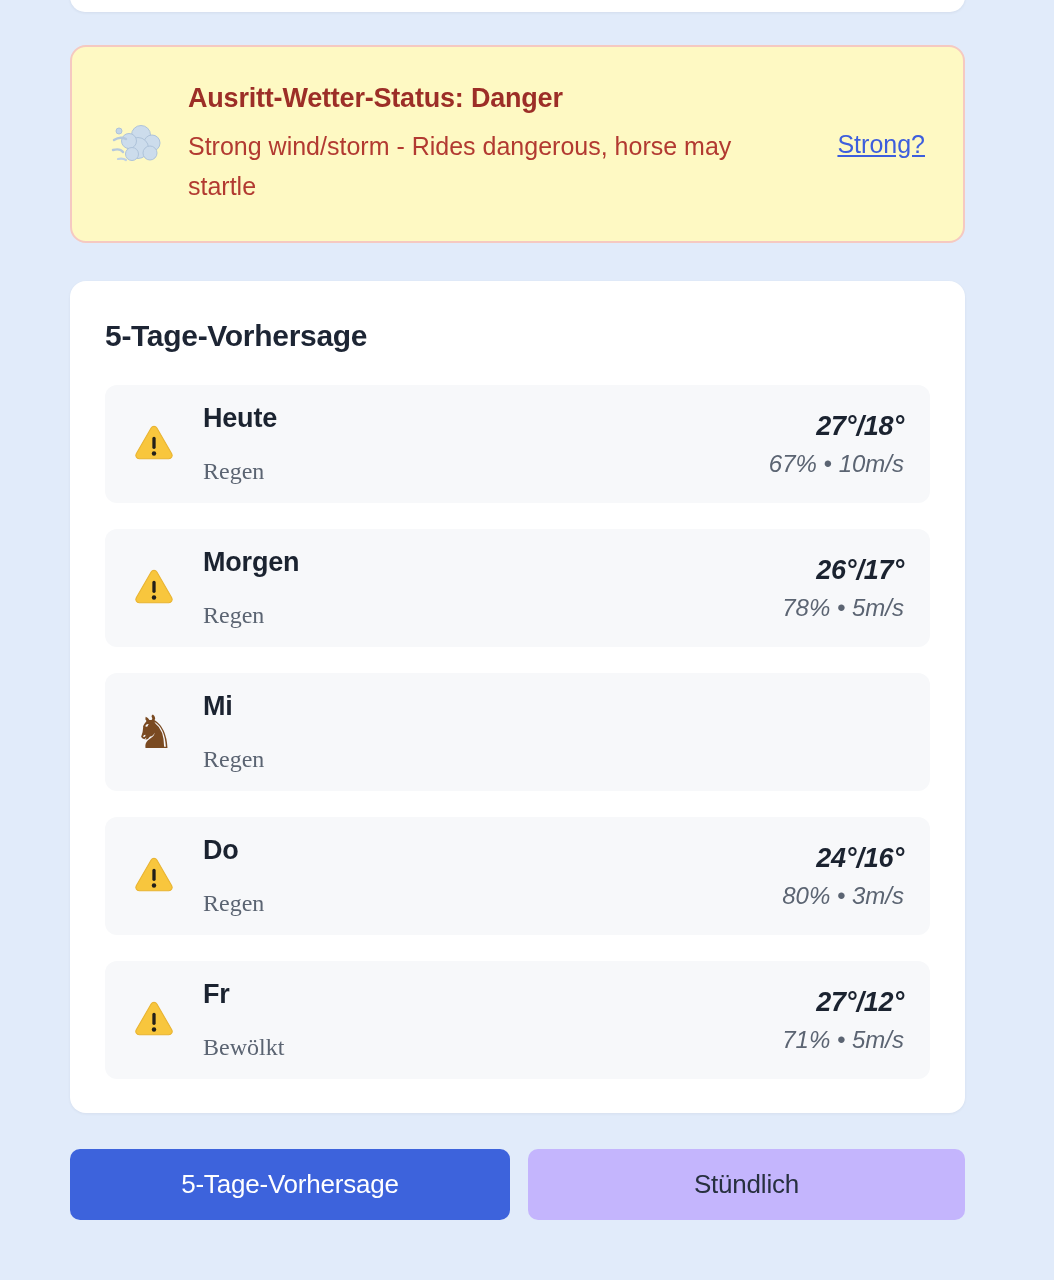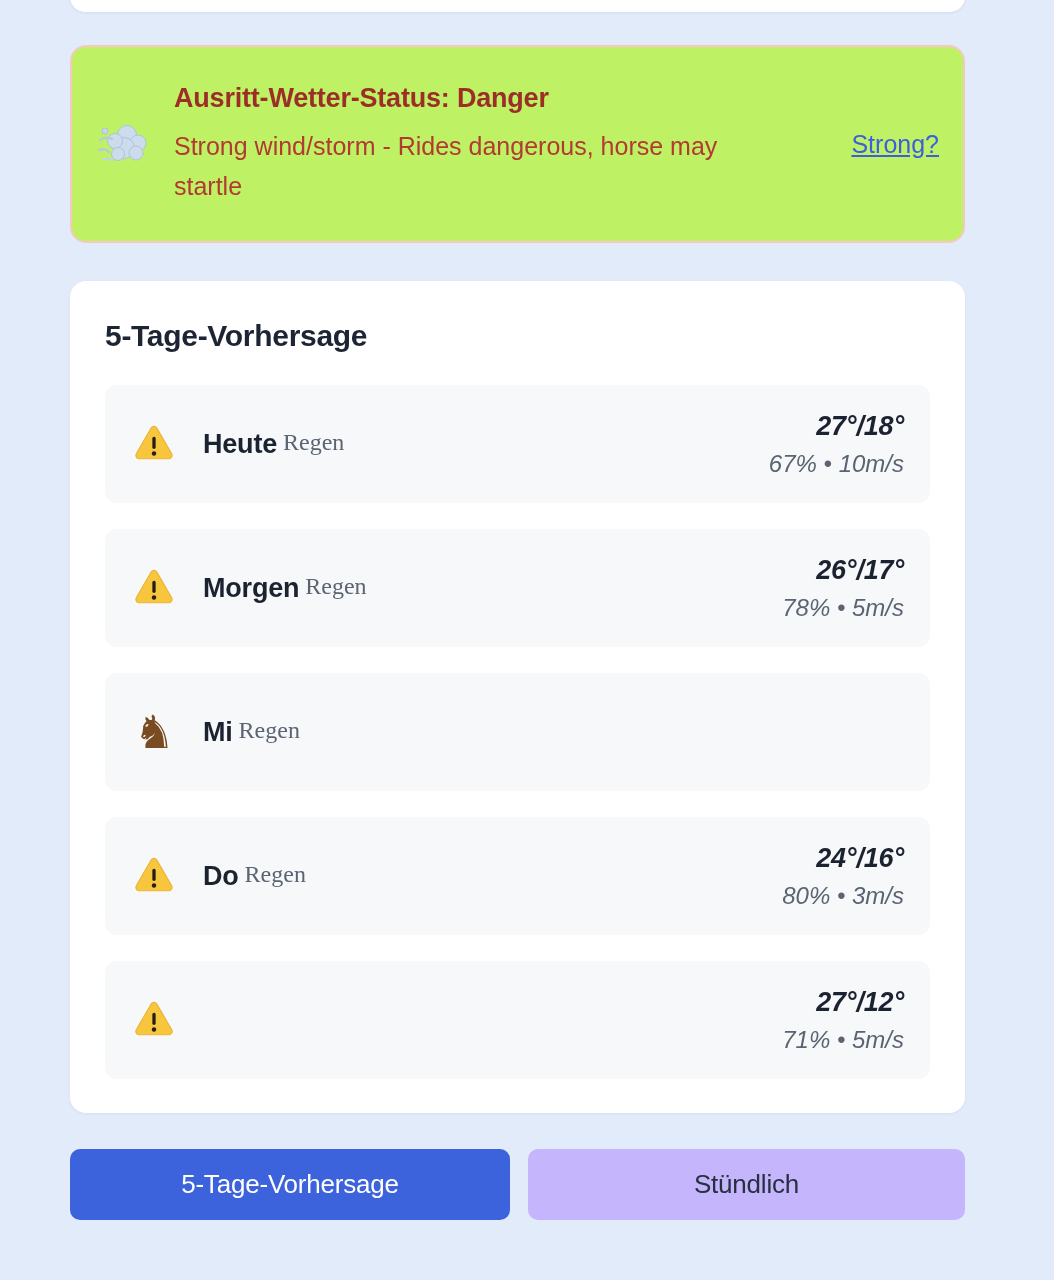--- a/index.html
+++ b/index.html
@@ -15,22 +15,22 @@
   
   .card-edge{
     left:70px;top:-18px;width:895px;height:30px;
     background:#ffffff;border-radius:16px;
     box-shadow:0 1px 3px rgba(30,41,59,.07);
   }
 
   
   .alert{
     left:70px;top:45px;width:895px;min-height:198px;
-    background:#bef264;border:2px solid #f5c9c1;border-radius:16px;
-    padding:33px 24px;display:flex;align-items:center;gap:24px;
+    background:#fef9c3;border:2px solid #f5c9c1;border-radius:16px;
+    padding:33px 38px;display:flex;align-items:center;gap:24px;
   }
   .alert-icon{flex:0 0 54px;display:flex;align-items:center;justify-content:center;}
   .alert-body{max-width:585px;}
   .alert-title{
     font-size:27px;font-weight:700;color:#9c2e27;
     margin:0 0 12px 0;letter-spacing:-.2px;
   }
   .alert-msg{
     font-size:25px;color:#b23a31;line-height:40px;margin:0;
   }
@@ -55,21 +55,21 @@
     height:118px;background:#f7f8fa;border-radius:12px;
     display:flex;align-items:center;
     padding:0 26px 0 24px;margin-bottom:26px;
   }
   .frow:last-child{margin-bottom:0;}
   .frow-icon{
     flex:0 0 50px;display:flex;align-items:center;justify-content:center;
     margin-right:24px;
   }
   .horse-glyph{font-size:46px;line-height:1;color:#7a4a21;}
-  .frow-left{display:flex;gap:6px;}
+  .frow-left{display:flex;flex-direction:column;gap:24px;}
   .frow-day{font-size:27px;font-weight:700;color:#1b2330;letter-spacing:-.2px;}
   .frow-cond{font-size:24px;color:#5b6472;font-family:Liberation Serif, serif;}
   .frow-right{margin-left:auto;display:flex;flex-direction:column;gap:8px;text-align:right;font-style:italic;}
   .frow-temps{font-size:27px;font-weight:700;color:#1b2330;letter-spacing:-.2px;}
   .frow-details{font-size:24px;color:#5b6472;}
 
   
   .tabs{left:70px;top:1149px;width:895px;display:flex;gap:18px;}
   .tab{
     height:71px;border-radius:10px;border:none;
@@ -176,20 +176,24 @@
   </div>
 
   <div class="frow">
     <span class="frow-icon" aria-label="warning-emoji">
       <svg width="44" height="44" viewBox="0 0 24 24">
         <path d="M10.43 3.3c.7-1.21 2.44-1.21 3.14 0l8.1 14.02c.7 1.21-.17 2.73-1.57 2.73H3.9c-1.4 0-2.27-1.52-1.57-2.73L10.43 3.3z" fill="#f8c63d" stroke="#e9b432" stroke-width=".6"></path>
         <rect x="11.1" y="8.1" width="1.8" height="6.6" rx=".9" fill="#23201a"></rect>
         <circle cx="12" cy="17.2" r="1.2" fill="#23201a"></circle>
       </svg>
     </span>
+    <div class="frow-left">
+      <span class="frow-day">Fr</span>
+      <span class="frow-cond">Bewölkt</span>
+    </div>
     <div class="frow-right">
       <span class="frow-temps">27°/12°</span>
       <span class="frow-details">71% • 5m/s</span>
     </div>
   </div>
 </div>
 
 <div class="abs tabs">
   <button class="tab tab-primary">5-Tage-Vorhersage</button>
   <button class="tab tab-secondary">Stündlich</button>

